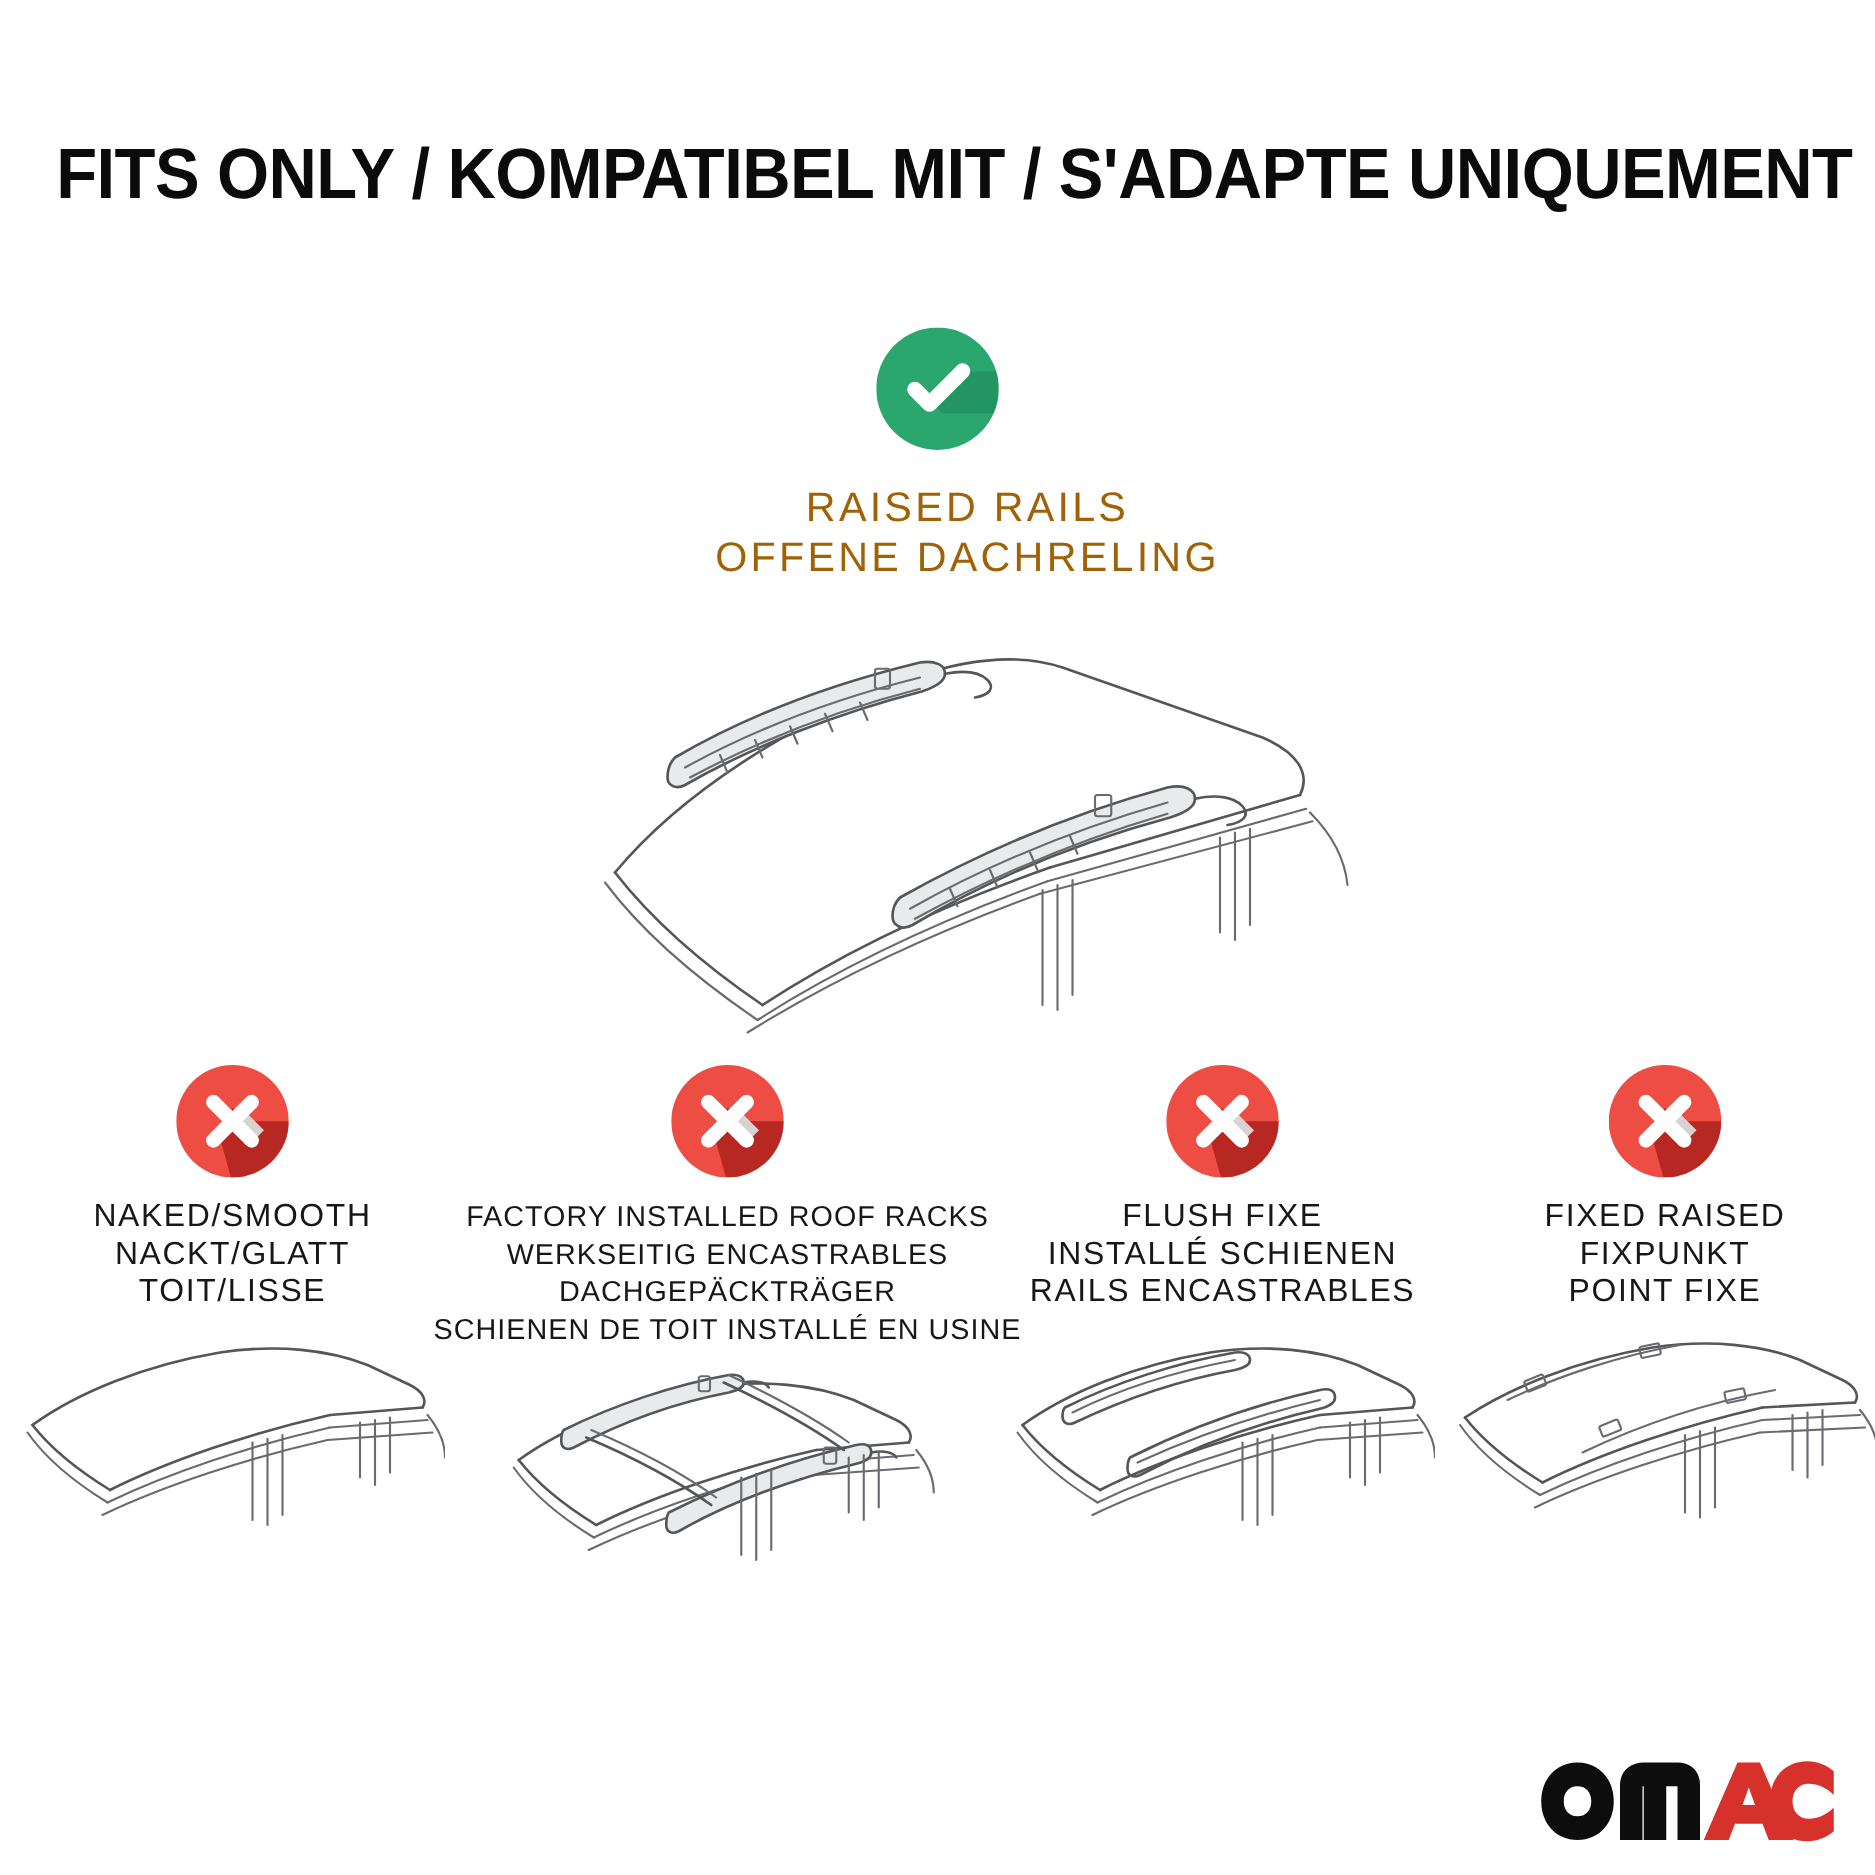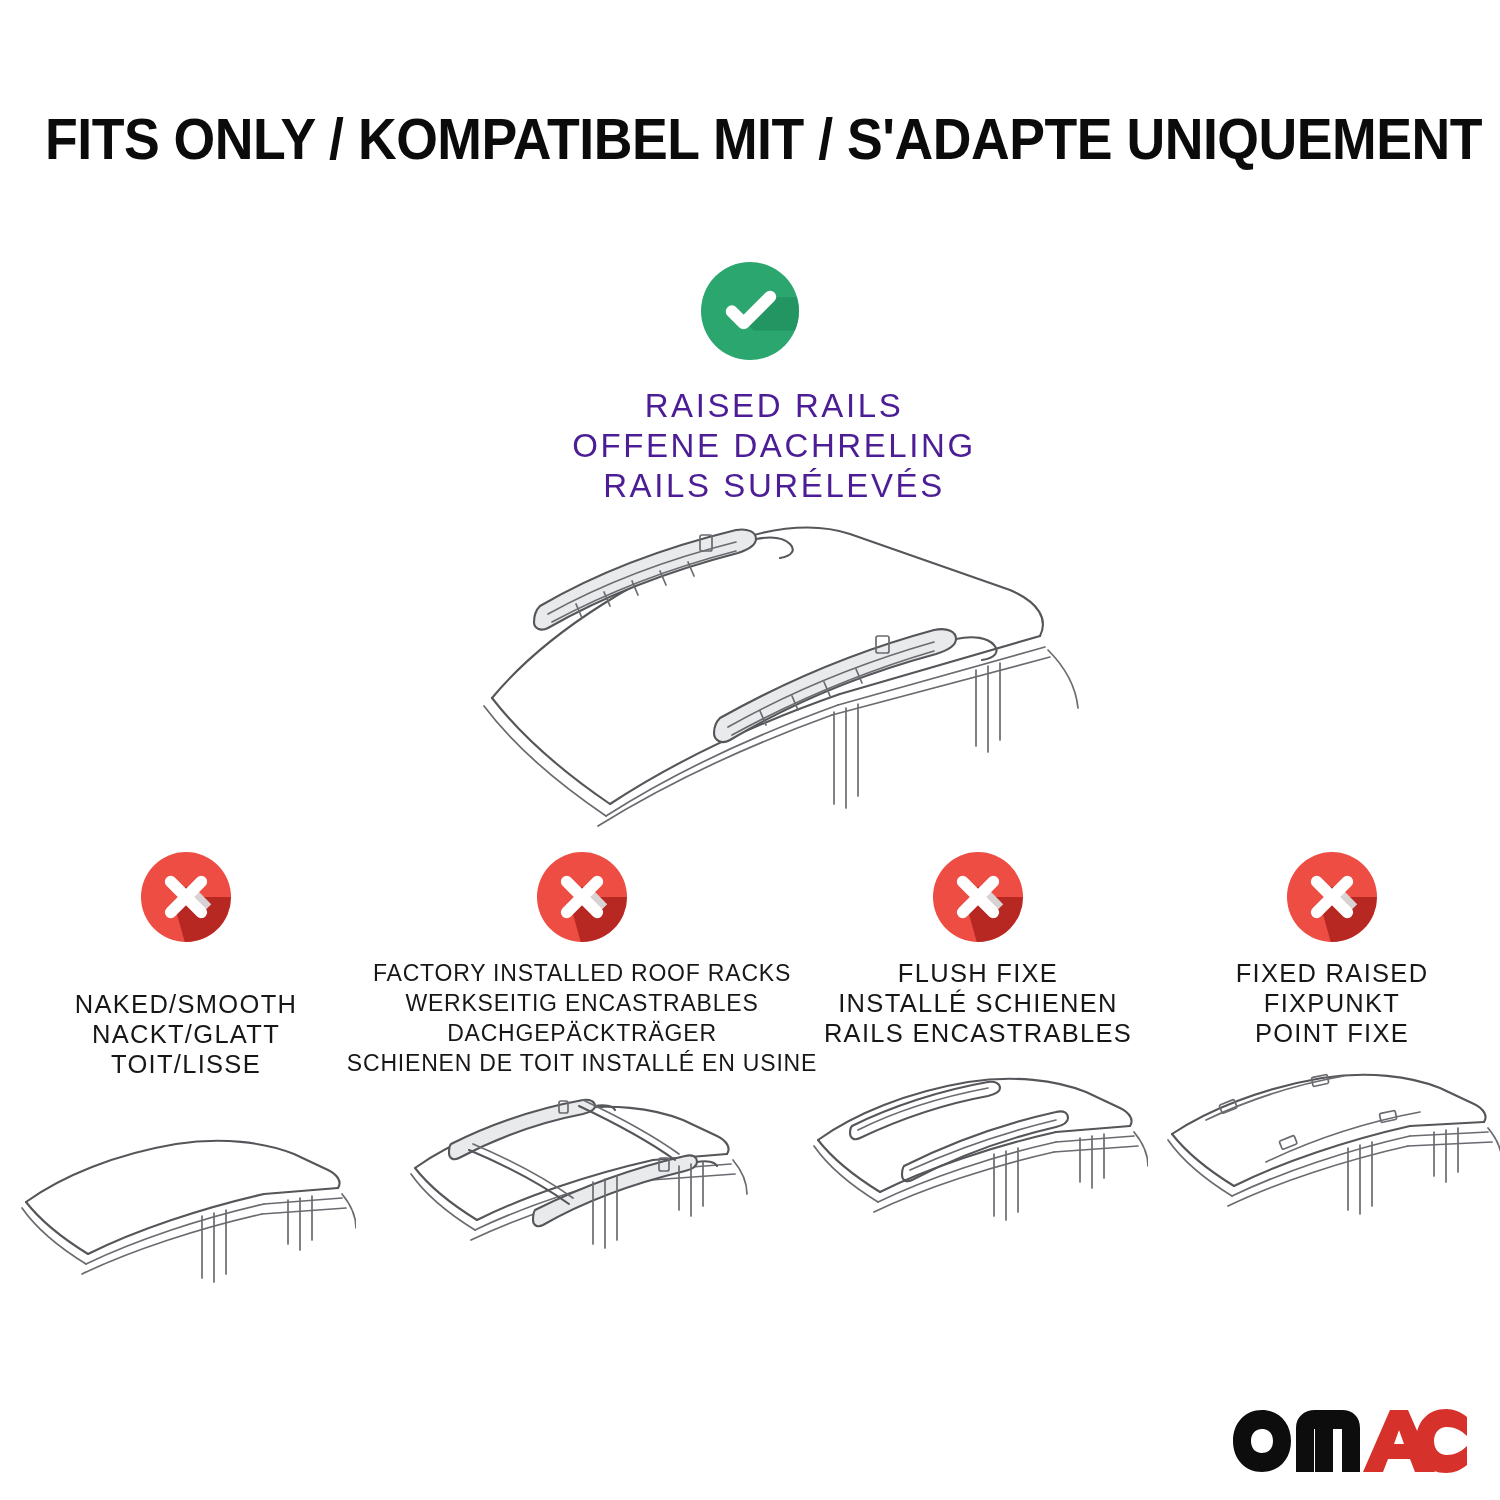--- a/index.html
+++ b/index.html
@@ -47,21 +47,21 @@
     margin: 0 auto;
   }
   .badge svg { display: block; width: 100%; height: 100%; }
 
   .hero-label {
     margin-top: 26px;
     font-size: 33px;
     line-height: 40px;
     letter-spacing: 2.6px;
     font-weight: 400;
-    color: #4c1d95;
+    color: #a16207;
     padding-left: 48px;
   }
   .hero-label div { white-space: nowrap; }
 
   .hero-art {
     position: absolute;
     left: 50%;
     top: 246px;
     width: 700px;
     height: 330px;
@@ -77,21 +77,21 @@
     width: 1500px;
     display: flex;
     align-items: flex-start;
   }
   .col {
     position: relative;
     display: flex;
     flex-direction: column;
     align-items: center;
   }
-  .col-0 { width: 372px; gap: 31px; }
+  .col-0 { width: 372px; }
   .col-1 { width: 420px; }
   .col-2 { width: 372px; }
   .col-3 { width: 336px; }
 
   .col .badge { width: 90px; height: 90px; }
 
   .col-label {
     margin-top: 16px;
     font-size: 25.5px;
     line-height: 30px;
@@ -143,21 +143,20 @@
       <g clip-path="url(#clipHero)">
         <path d="M41 57 L54 70 L105 70 L105 36 L70 36 Z" fill="#1f8b5c" opacity="0.62"></path>
       </g>
       <path d="M31.5 50.5 L43.5 62.5 L70.5 35.5" fill="none" stroke="#ffffff" stroke-width="12.5" stroke-linecap="round" stroke-linejoin="round"></path>
     </svg>
   </div>
 
   <div class="hero-label">
     <div>RAISED RAILS</div>
     <div>OFFENE DACHRELING</div>
-    <div>RAILS SURÉLEVÉS</div>
   </div>
 
   <div class="hero-art">
     <svg viewBox="0 0 700 330" aria-hidden="true">
 
       <path class="sketch" d="M92 190 C150 120 250 62 330 34 C380 17 420 16 450 26 L610 82 C640 95 648 112 640 128"></path>
       <path class="sketch" d="M92 190 C120 226 160 262 210 296"></path>
       <path class="sketch" d="M210 296 C280 250 360 214 440 186"></path>
       <path class="sketch" d="M440 186 L640 128"></path>
 

